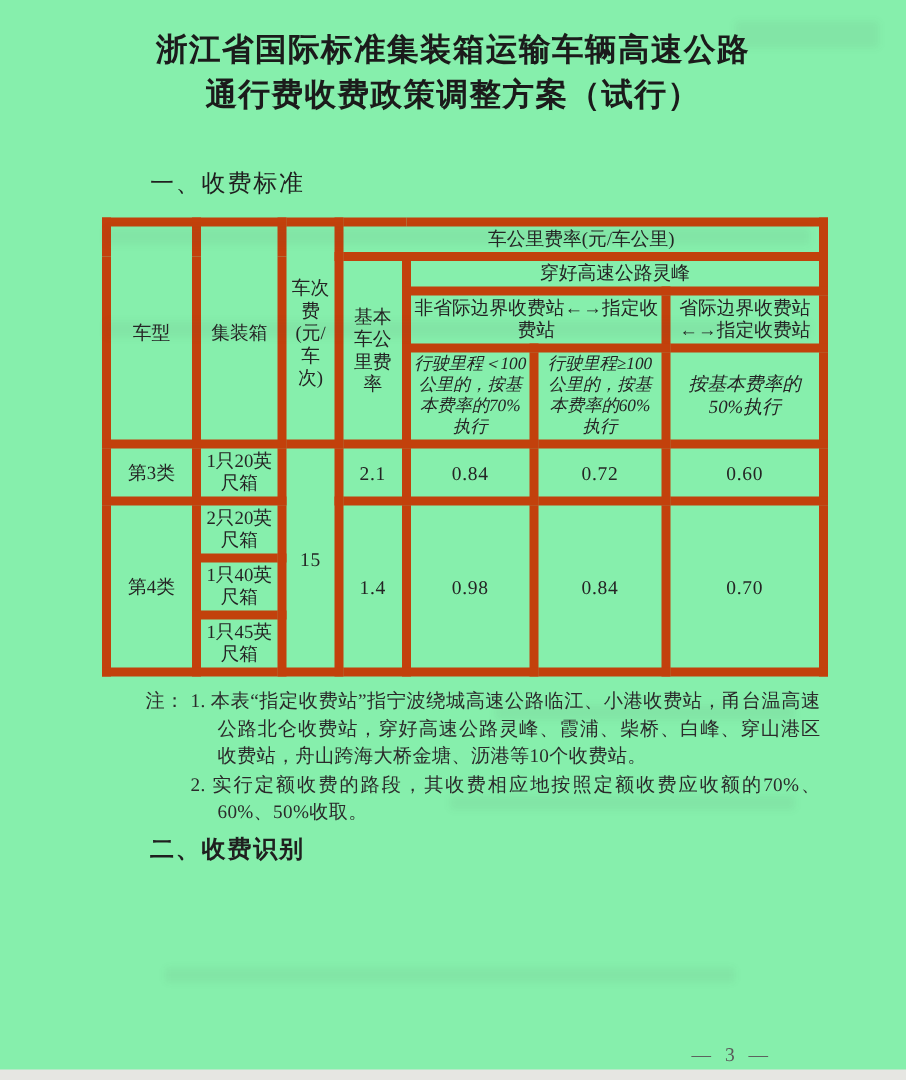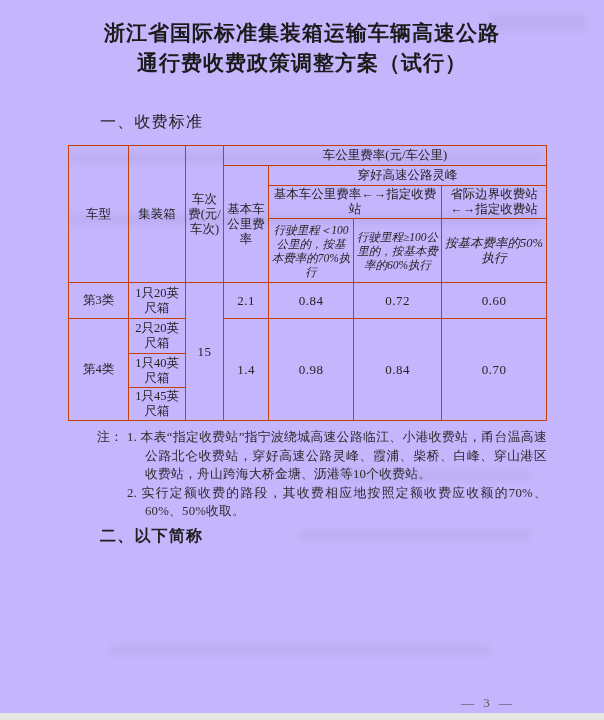--- a/index.html
+++ b/index.html
@@ -3,21 +3,21 @@
 <meta charset="utf-8">
 <style>
   * { margin:0; padding:0; box-sizing:border-box; }
   html,body { width:604px; }
   body {
     font-family: "Liberation Serif", "DejaVu Serif", serif;
     background:#f7f7f5;
   }
   .sheet {
     position:relative; width:604px; height:720px; overflow:hidden;
-    background:#c4b5fd; color:#2b2b2b;
+    background:#86efac; color:#2b2b2b;
   }
   .ghost { position:absolute; background:rgba(60,60,60,0.05); filter:blur(2.5px); border-radius:2px; }
 
   .doc-title {
     margin:18px auto 0; width:520px; text-align:center;
     font-size:21px; font-weight:700; letter-spacing:1px;
     line-height:30px; color:#1b1b1b;
   }
   .s-heading {
     margin:34px 0 0 100px; font-size:16px; font-weight:400;
@@ -26,21 +26,21 @@
   .para {
     margin:8px 0 0 63px; width:478px;
     font-size:16px; line-height:29px; letter-spacing:0.8px;
     text-indent:2em; text-align:justify; color:#2b2b2b;
   }
 
   table.rate-table {
     margin:11px 0 0 68px; width:478px; border-collapse:collapse; table-layout:fixed;
   }
   .rate-table th, .rate-table td {
-    border:1px solid #c2410c; font-weight:400;
+    border:6px solid #c2410c; font-weight:400;
     font-size:12.5px; line-height:15px; text-align:center; vertical-align:middle;
     padding:1px 2px; color:#242424; overflow:hidden;
   }
   .rate-table .small { font-size:11.5px; line-height:14px; }
   .rate-table .num { font-size:13px; letter-spacing:0.5px; }
   .hr-a { height:20px; } .hr-b { height:20px; } .hr-c { height:32px; } .hr-d { height:64px;font-style:italic; }
   .br-1 { height:36px; } .br-2 { height:35px; } .br-3 { height:34px; } .br-4 { height:32px; }
 
   .notes {
     position:relative; margin:7px 0 0 97px; width:450px;
@@ -92,21 +92,21 @@
         <th rowspan="4">车型</th>
         <th rowspan="4">集装箱</th>
         <th rowspan="4">车次费(元/车次)</th>
         <th colspan="4">车公里费率(元/车公里)</th>
       </tr>
       <tr class="hr-b">
         <th rowspan="3">基本车公里费率</th>
         <th colspan="3">穿好高速公路灵峰</th>
       </tr>
       <tr class="hr-c">
-        <th colspan="2">基本车公里费率←→指定收费站</th>
+        <th colspan="2">非省际边界收费站←→指定收费站</th>
         <th>省际边界收费站←→指定收费站</th>
       </tr>
       <tr class="hr-d">
         <th class="small">行驶里程＜100公里的，按基本费率的70%执行</th>
         <th class="small">行驶里程≥100公里的，按基本费率的60%执行</th>
         <th>按基本费率的50%执行</th>
       </tr>
       <tr class="br-1">
         <td>第3类</td>
         <td>1只20英尺箱</td>
@@ -132,17 +132,17 @@
       </tr>
     </tbody>
   </table>
 
   <div class="notes">
     <span class="notes-label">注：</span>
     <div class="note-item">1. 本表“指定收费站”指宁波绕城高速公路临江、小港收费站，甬台温高速公路北仑收费站，穿好高速公路灵峰、霞浦、柴桥、白峰、穿山港区收费站，舟山跨海大桥金塘、沥港等10个收费站。</div>
     <div class="note-item">2. 实行定额收费的路段，其收费相应地按照定额收费应收额的70%、60%、50%收取。</div>
   </div>
 
-  <div class="s-heading-2">二、以下简称</div>
+  <div class="s-heading-2">二、收费识别</div>
 
   <div class="page-number">— 3 —</div>
   <div class="bottom-strip"></div>
 </div>
 
 </body></html>

